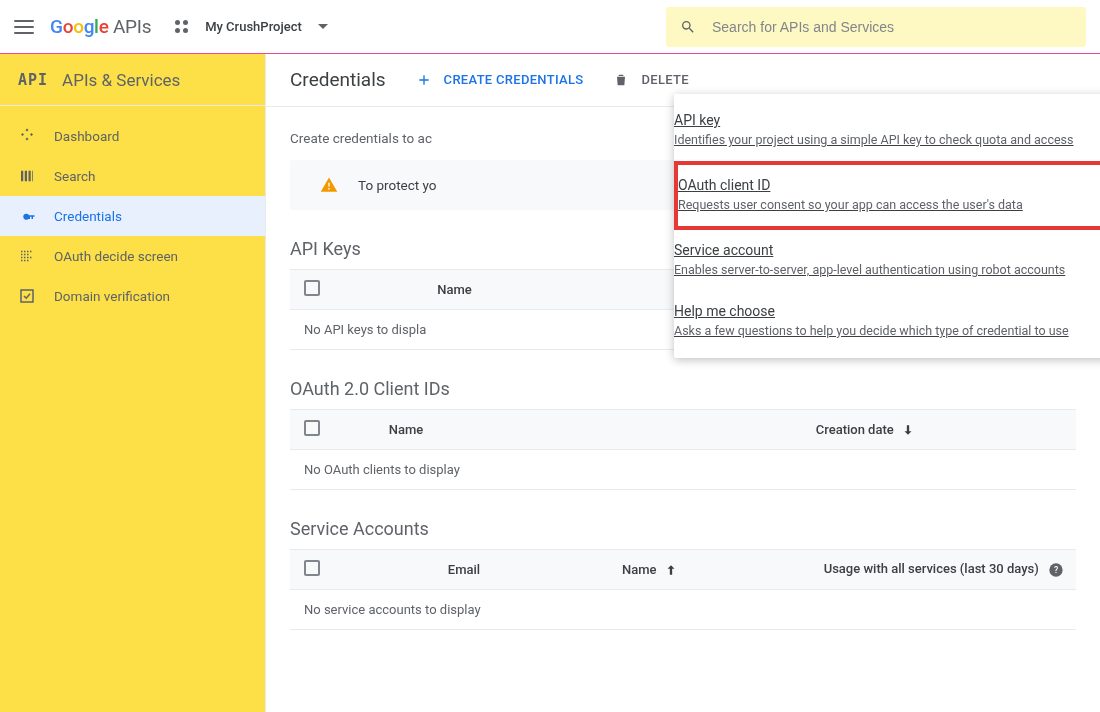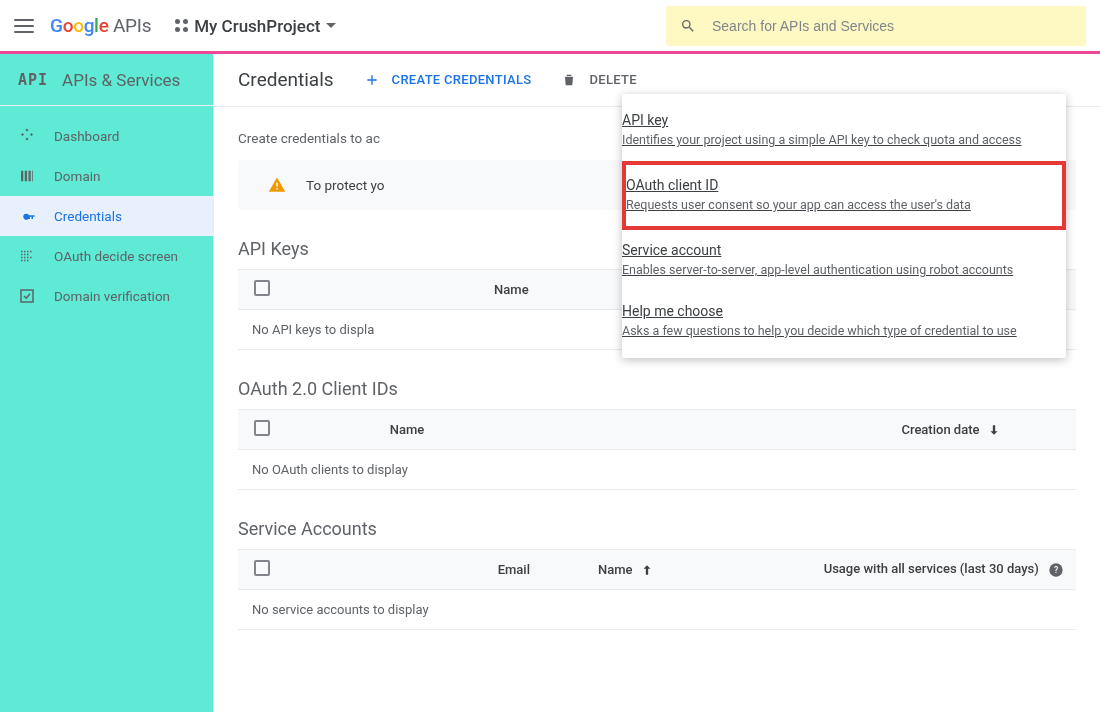--- a/index.html
+++ b/index.html
@@ -10,58 +10,58 @@
     color: #3c4043;
     background: #fff;
     width: 1100px;
     overflow: hidden;
   }
   
   .topbar {
     display: flex;
     align-items: center;
     height: 54px;
-    border-bottom: 3px solid #ec4899;
+    border-bottom: 1px solid #ec4899;
     padding: 0 14px;
     gap: 10px;
   }
   .hamburger {
     width: 20px; height: 20px;
     display: flex; flex-direction: column; justify-content: center; gap: 4px;
     cursor: pointer;
   }
   .hamburger span { display:block; height:2px; background:#5f6368; border-radius:1px;}
   .logo { font-size: 19px; font-weight: 500; letter-spacing: -.3px; margin-left: 6px;}
   .logo .g1{color:#4285f4}.logo .g2{color:#ea4335}.logo .g3{color:#fbbc05}.logo .g4{color:#4285f4}.logo .g5{color:#34a853}.logo .g6{color:#ea4335}
   .logo .apis{color:#5f6368; font-weight:400;}
   .proj-sel {
-    display:flex; align-items:center; gap:5px; margin-left:14px; cursor:pointer;
-    font-size: 17px; color:#3c4043; font-weight:500;
+    display:flex; align-items:center; gap:16px; margin-left:14px; cursor:pointer;
+    font-size: 13px; color:#3c4043; font-weight:500;
   }
   .dots4 { width:14px; height:14px; display:grid; grid-template-columns:1fr 1fr; gap:2px;}
   .dots4 div{width:5px;height:5px;background:#5f6368;border-radius:50%;}
   .caret { width:0;height:0;border-left:5px solid transparent;border-right:5px solid transparent;border-top:5px solid #5f6368;}
   .spacer{flex:1;}
   .searchbox {
     display:flex; align-items:center; gap:14px;
     background:#fef9c3; border-radius:3px;
     height:40px; width:420px; padding:0 14px;
     color:#5f6368;
   }
   .searchbox input{
     border:none;background:transparent;outline:none;flex:1;font-size:14px;color:#3c4043;
   }
   .searchbox input::placeholder{color:#80868b;}
   .search-icon{width:16px;height:16px;fill:#5f6368;}
 
   
   .shell { display:flex; height:calc(712px - 54px);}
   .sidebar {
-    width:214px; border-right:1px solid #e8eaed; padding-top:0;
-    background:#5eead4;
+    width:266px; border-right:1px solid #e8eaed; padding-top:0;
+    background:#fde047;
   }
   .side-head{
     display:flex; align-items:center; gap:14px;
     height:52px; padding:0 18px; border-bottom:1px solid #e8eaed;
     font-size:17px; color:#5f6368;
   }
   .side-head .api-mark{font-family:monospace; font-weight:700; letter-spacing:1px; font-size:15px;}
   .side-items{padding-top:10px;}
   .side-item{
     display:flex; align-items:center; gap:18px;
@@ -96,21 +96,21 @@
     padding:16px 22px 16px 30px; font-size:13.5px; color:#3c4043;
   }
   .infobar a{color:#1a73e8; text-decoration:underline; cursor:pointer;}
   .warn-tri{width:18px;height:18px; fill:#f29900;}
 
   h2.section{font-size:18px; font-weight:400; color:#5f6368; margin:28px 0 10px 0;}
 
   table.list{width:100%; border-collapse:collapse; font-size:13px; color:#3c4043;}
   table.list thead tr{background:#f8f9fa;}
   table.list th{
-    text-align:right; font-weight:500; color:#3c4043;
+    text-align:center; font-weight:500; color:#3c4043;
     padding:10px 12px; border-bottom:1px solid #e8eaed; border-top:1px solid #e8eaed;
   }
   table.list th:first-child{width:44px;}
   .empty{padding:12px 14px; color:#5f6368; border-bottom:1px solid #e8eaed;}
   .chk{width:16px;height:16px;border:2px solid #80868b;border-radius:2px;display:inline-block;}
   .sort-icon{width:14px;height:14px;fill:#3c4043;vertical-align:middle;margin-left:4px;}
   .help-icon{width:16px;height:16px;fill:#5f6368;vertical-align:middle;margin-left:6px;}
 
   
   .menu{
@@ -173,21 +173,21 @@
             </svg>
           </span>
         <span>Dashboard</span>
       </div>
       <div class="side-item">
         <span class="sicon">
             <svg viewBox="0 0 24 24" width="18" height="18">
               <path fill="currentColor" d="M4 5h3v14H4zM9 5h3v14H9zM14 5h3v14h-3zM19 5h1v14h-1z"></path>
             </svg>
           </span>
-        <span>Domain</span>
+        <span>Search</span>
       </div>
       <div class="side-item active">
         <span class="sicon">
             <svg viewBox="0 0 24 24" width="18" height="18">
               <path fill="currentColor" d="M7 13a4 4 0 118 0 4 4 0 01-2 3.46V17H9v-.54A4 4 0 017 13zm6-2h9v2h-2v3h-2v-3h-2v3h-2v-3h-1"></path>
             </svg>
           </span>
         <span>Credentials</span>
       </div>
       <div class="side-item">

